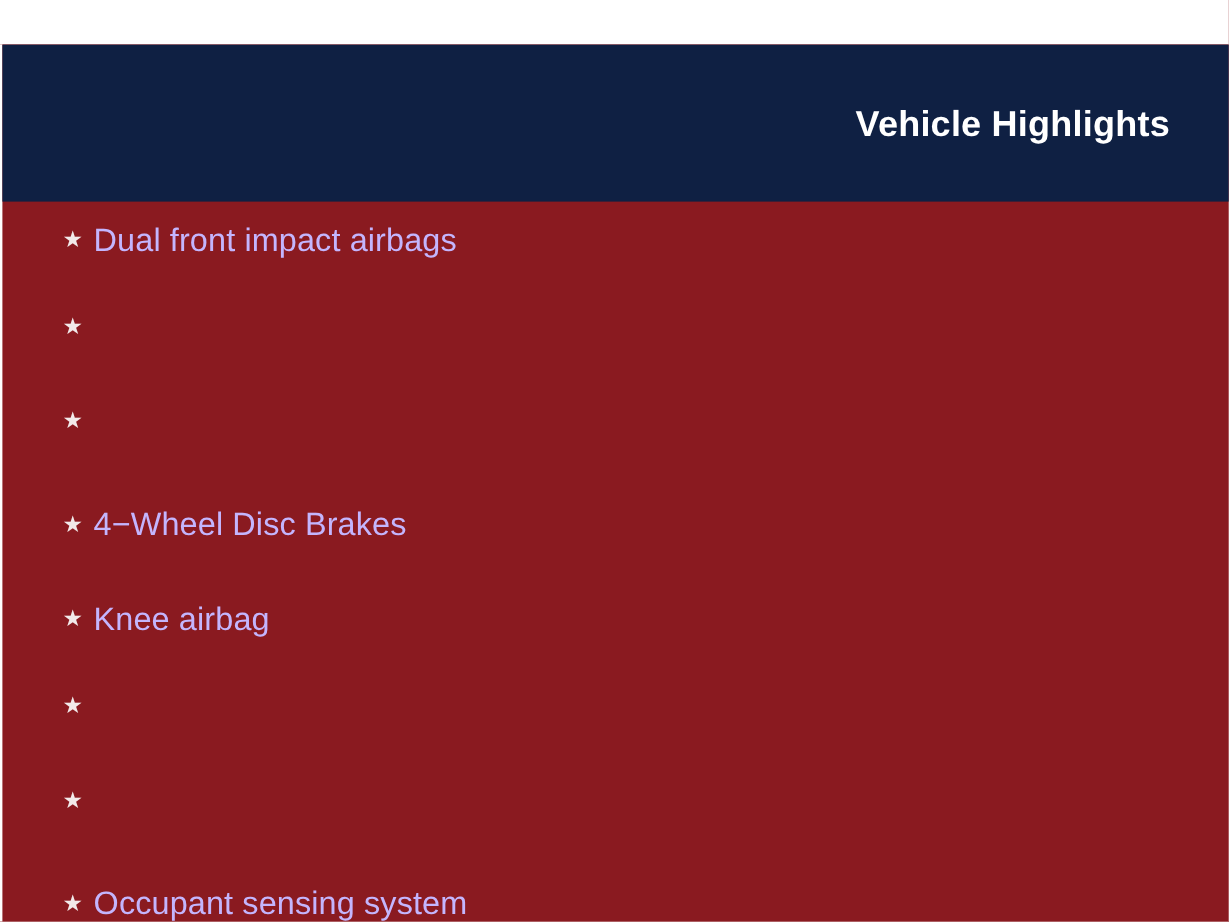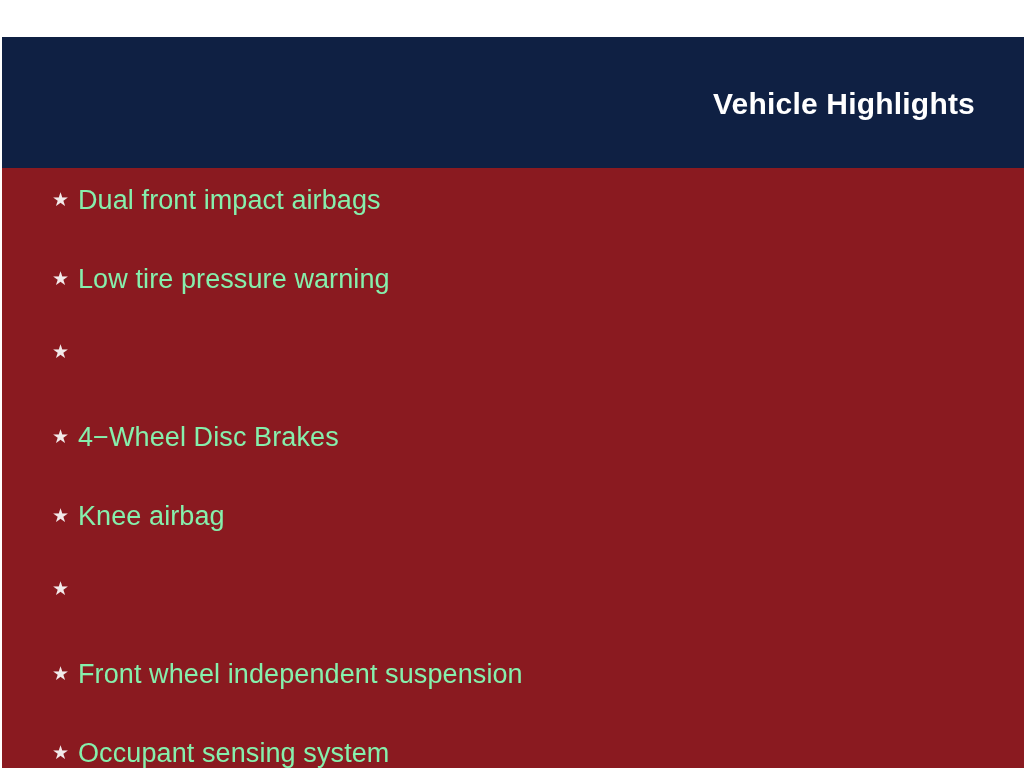--- a/index.html
+++ b/index.html
@@ -78,21 +78,21 @@
     color: #f2eaea;
     font-size: 19px;
     line-height: 1;
     text-align: left;
     position: relative;
     top: -3px;
   }
 
   .highlight-text {
     flex: 0 1 auto;
-    color: #86efac;
+    color: #c4b5fd;
     font-family: "Liberation Sans", sans-serif;
     font-size: 27px;
     font-weight: normal;
     line-height: 1;
     letter-spacing: 0.1px;
     white-space: nowrap;
   }
 </style>
 </head>
 <body>
@@ -105,21 +105,20 @@
 
   <ul id="highlights-list">
 
     <li class="highlight-item">
       <span class="bullet-star">★</span>
       <span class="highlight-text">Dual front impact airbags</span>
     </li>
 
     <li class="highlight-item">
       <span class="bullet-star">★</span>
-      <span class="highlight-text">Low tire pressure warning</span>
     </li>
 
     <li class="highlight-item">
       <span class="bullet-star">★</span>
     </li>
 
     <li class="highlight-item">
       <span class="bullet-star">★</span>
       <span class="highlight-text">4−Wheel Disc Brakes</span>
     </li>
@@ -128,21 +127,20 @@
       <span class="bullet-star">★</span>
       <span class="highlight-text">Knee airbag</span>
     </li>
 
     <li class="highlight-item">
       <span class="bullet-star">★</span>
     </li>
 
     <li class="highlight-item">
       <span class="bullet-star">★</span>
-      <span class="highlight-text">Front wheel independent suspension</span>
     </li>
 
     <li class="highlight-item">
       <span class="bullet-star">★</span>
       <span class="highlight-text">Occupant sensing system</span>
     </li>
 
   </ul>
 
 </div>

